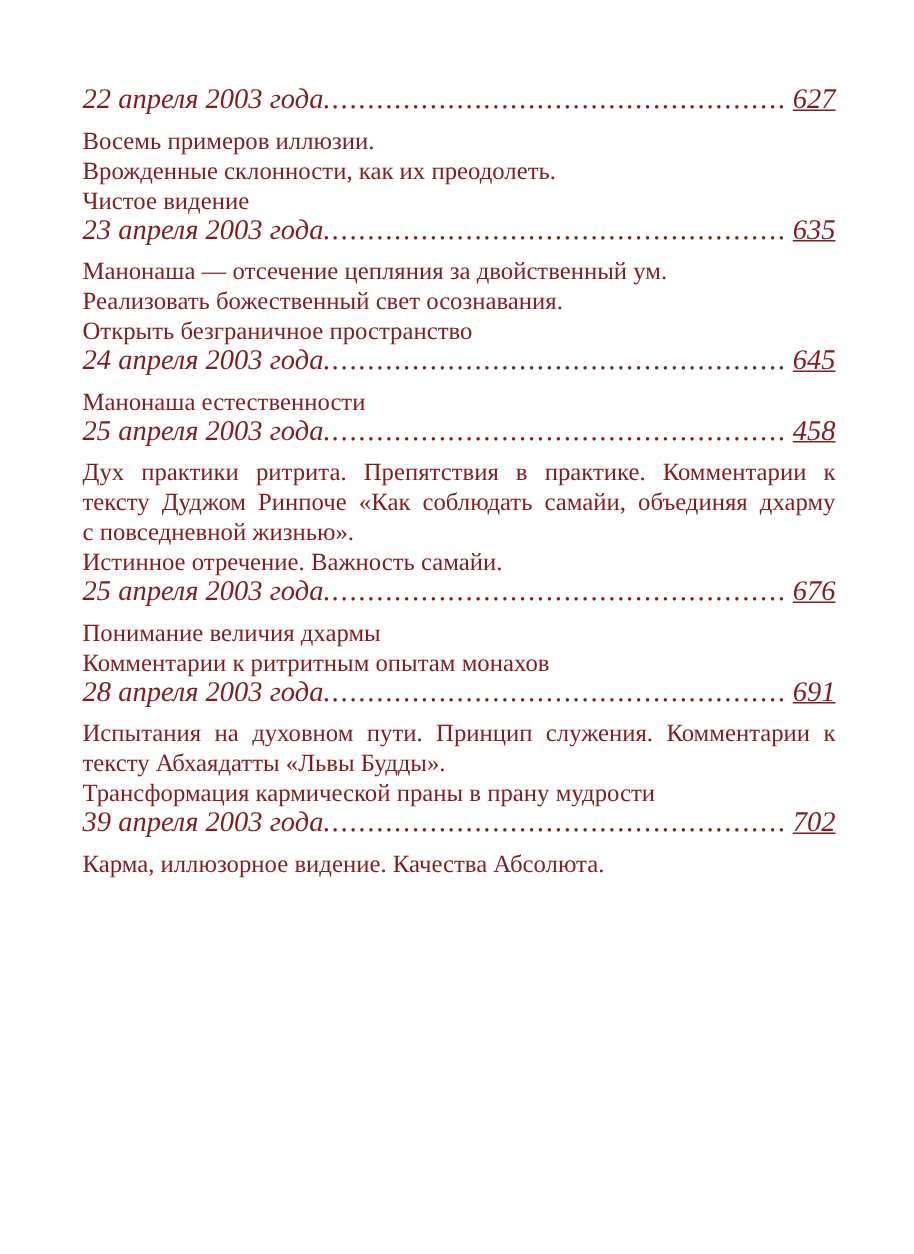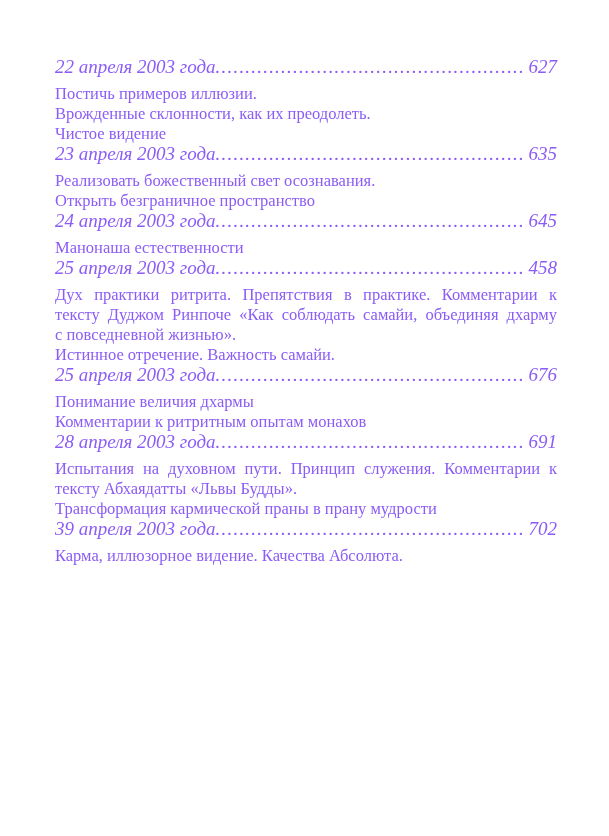--- a/index.html
+++ b/index.html
@@ -41,62 +41,66 @@
     min-width: 12px;
     white-space: nowrap;
   }
   .toc-leader::after {
     content: "...................................................................................................................................................";
     letter-spacing: 1.2px;
   }
   .toc-page {
     flex: 0 0 auto;
     margin-left: 5px;
+    text-decoration: underline;
   }
   .toc-desc {
     font-size: 16.5px;
     line-height: 20px;
     margin: 0;
   }
   .desc-line {
     text-align: left;
   }
   .desc-line.justify {
     text-align: justify;
     text-align-last: justify;
     text-justify: inter-word;
     font-family: Liberation Serif, serif;
   }
 </style>
 </head>
 <body>
 
-<div class="page" style="color: #8b5cf6; background: rgb(255, 255, 255);">
+<div class="page" style="color: #7f1d1d; background: rgb(255, 255, 255);">
   <div class="toc">
       <section class="toc-entry">
         <div class="toc-heading">
           <span class="toc-date">22 апреля 2003 года</span>
           <span class="toc-leader"></span>
           <span class="toc-page">627</span>
         </div>
         <div class="toc-desc">
-          <div class="desc-line">Постичь примеров иллюзии.</div>
+          <div class="desc-line">Восемь примеров иллюзии.</div>
         </div>
         <div class="toc-desc">
           <div class="desc-line">Врожденные склонности, как их преодолеть.</div>
         </div>
         <div class="toc-desc">
           <div class="desc-line">Чистое видение</div>
         </div>
       </section>
       <section class="toc-entry">
         <div class="toc-heading">
           <span class="toc-date">23 апреля 2003 года</span>
           <span class="toc-leader"></span>
           <span class="toc-page">635</span>
+        </div>
+        <div class="toc-desc">
+          <div class="desc-line">Манонаша — отсечение цепляния за двойственный ум.</div>
         </div>
         <div class="toc-desc">
           <div class="desc-line">Реализовать божественный свет осознавания.</div>
         </div>
         <div class="toc-desc">
           <div class="desc-line">Открыть безграничное пространство</div>
         </div>
       </section>
       <section class="toc-entry">
         <div class="toc-heading">

